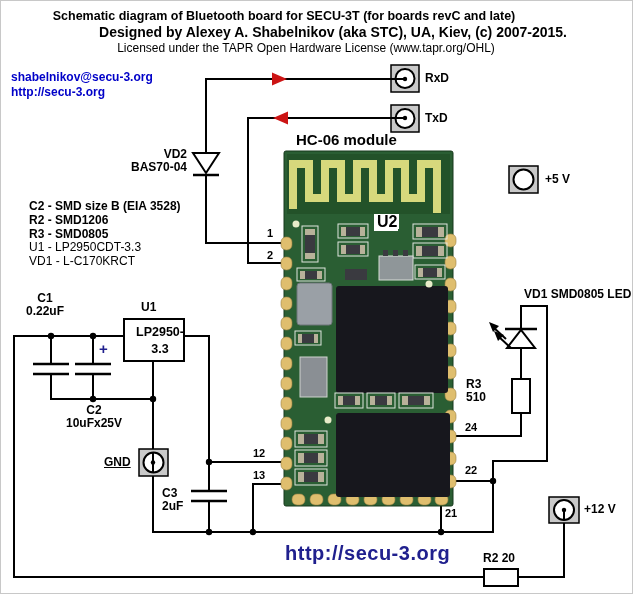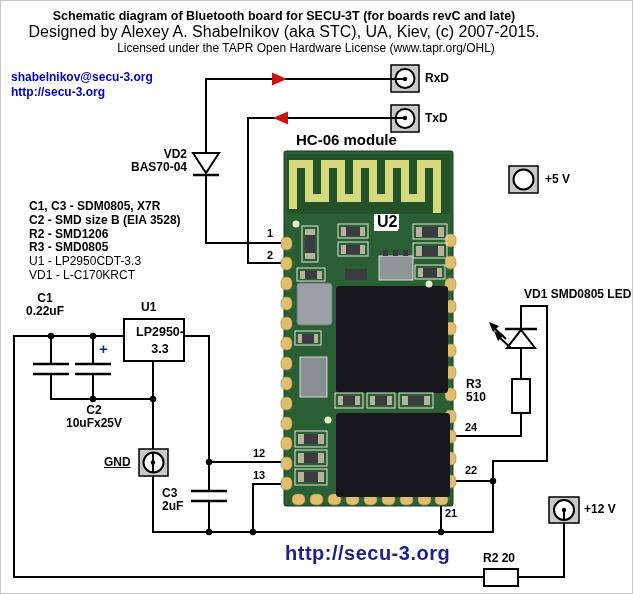--- a/index.html
+++ b/index.html
@@ -5,21 +5,21 @@
   html,body{margin:0;padding:0;background:#fff;}
   #stage{
     position:relative;width:633px;height:594px;background:#ffffff;
     font-family:"Liberation Sans",sans-serif;color:#000;overflow:hidden;
     border:1px solid #c8c8c8;box-sizing:border-box;
   }
   .abs{position:absolute;white-space:nowrap;}
   .b{font-weight:bold;}
   .title-block{left:0;top:7px;width:566px;text-align:center;line-height:16px;}
   .t1{font-size:12.5px;font-weight:bold;}
-  .t2{font-size:16px;font-weight:normal;}
+  .t2{font-size:14px;font-weight:bold;text-align:right;}
   .t3{font-size:12px;padding-left:44px;}
   .links{left:10px;top:69px;font-size:12px;font-weight:bold;line-height:15px;color:var(--link_blue);}
   .links a{color:var(--link_blue);text-decoration:none;cursor:pointer;display:block;}
   .notes{left:28px;top:199px;font-size:12px;line-height:13.8px;}
   .lbl{font-size:12px;font-weight:bold;line-height:13px;}
   .vd2{left:112px;top:147px;width:74px;text-align:right;}
   .hc06{left:295px;top:130px;font-size:15px;font-weight:bold;}
   .c1{left:16px;top:291px;width:56px;text-align:center;}
   .u1ref{left:140px;top:300px;}
   .u1box{left:123px;top:320px;width:72px;height:40px;text-align:center;font-size:12.5px;font-weight:bold;line-height:17px;padding-top:3px;box-sizing:border-box;}
@@ -313,21 +313,20 @@
     <div class="t2">Designed by Alexey A. Shabelnikov (aka STC), UA, Kiev, (c) 2007-2015.</div>
     <div class="t3">Licensed under the TAPR Open Hardware License (www.tapr.org/OHL)</div>
   </div>
 
   <div class="abs links">
     <a>shabelnikov@secu-3.org</a>
     <a>http://secu-3.org</a>
   </div>
 
   <div class="abs notes">
-    <div class="b">C1, C3 - SDM0805, X7R</div>
     <div class="b">C2 - SMD size B (EIA 3528)</div>
     <div class="b">R2 - SMD1206</div>
     <div class="b">R3 - SMD0805</div>
     <div>U1 - LP2950CDT-3.3</div>
     <div>VD1 - L-C170KRCT</div>
   </div>
 
   <div class="abs vd2 lbl">
     <div>VD2</div>
     <div>BAS70-04</div>

